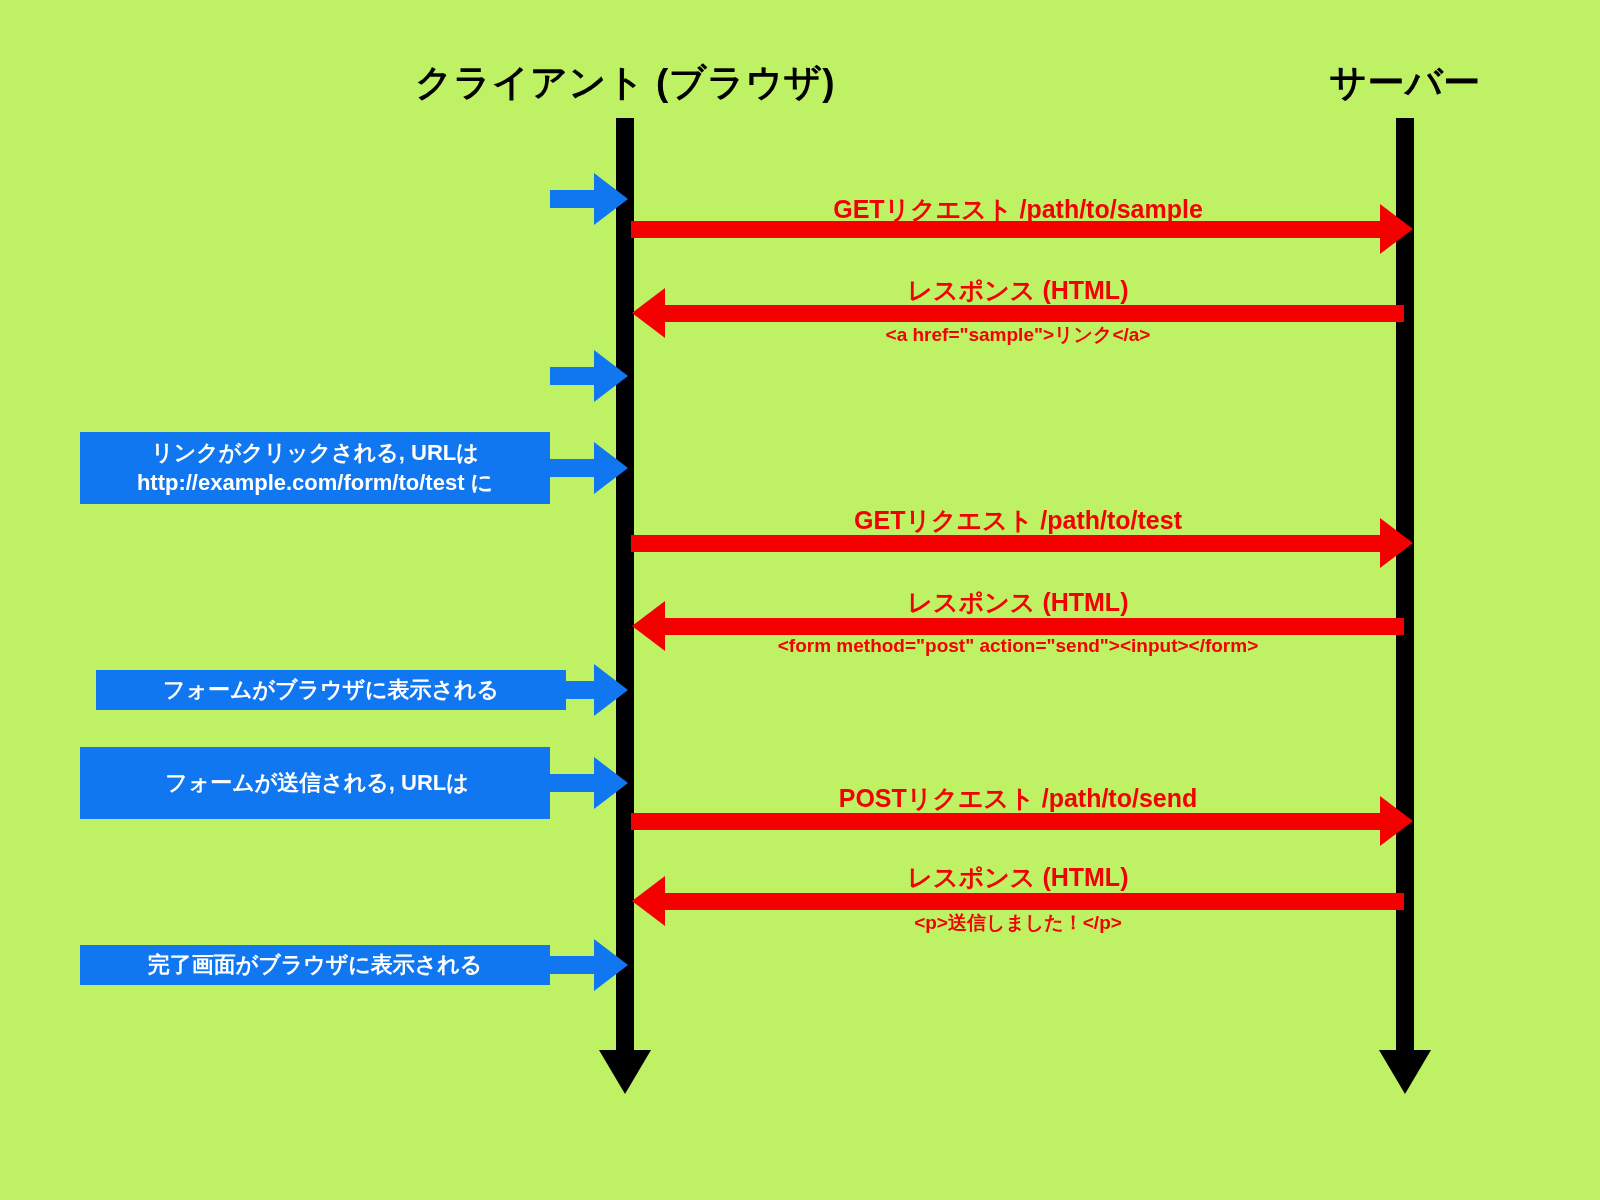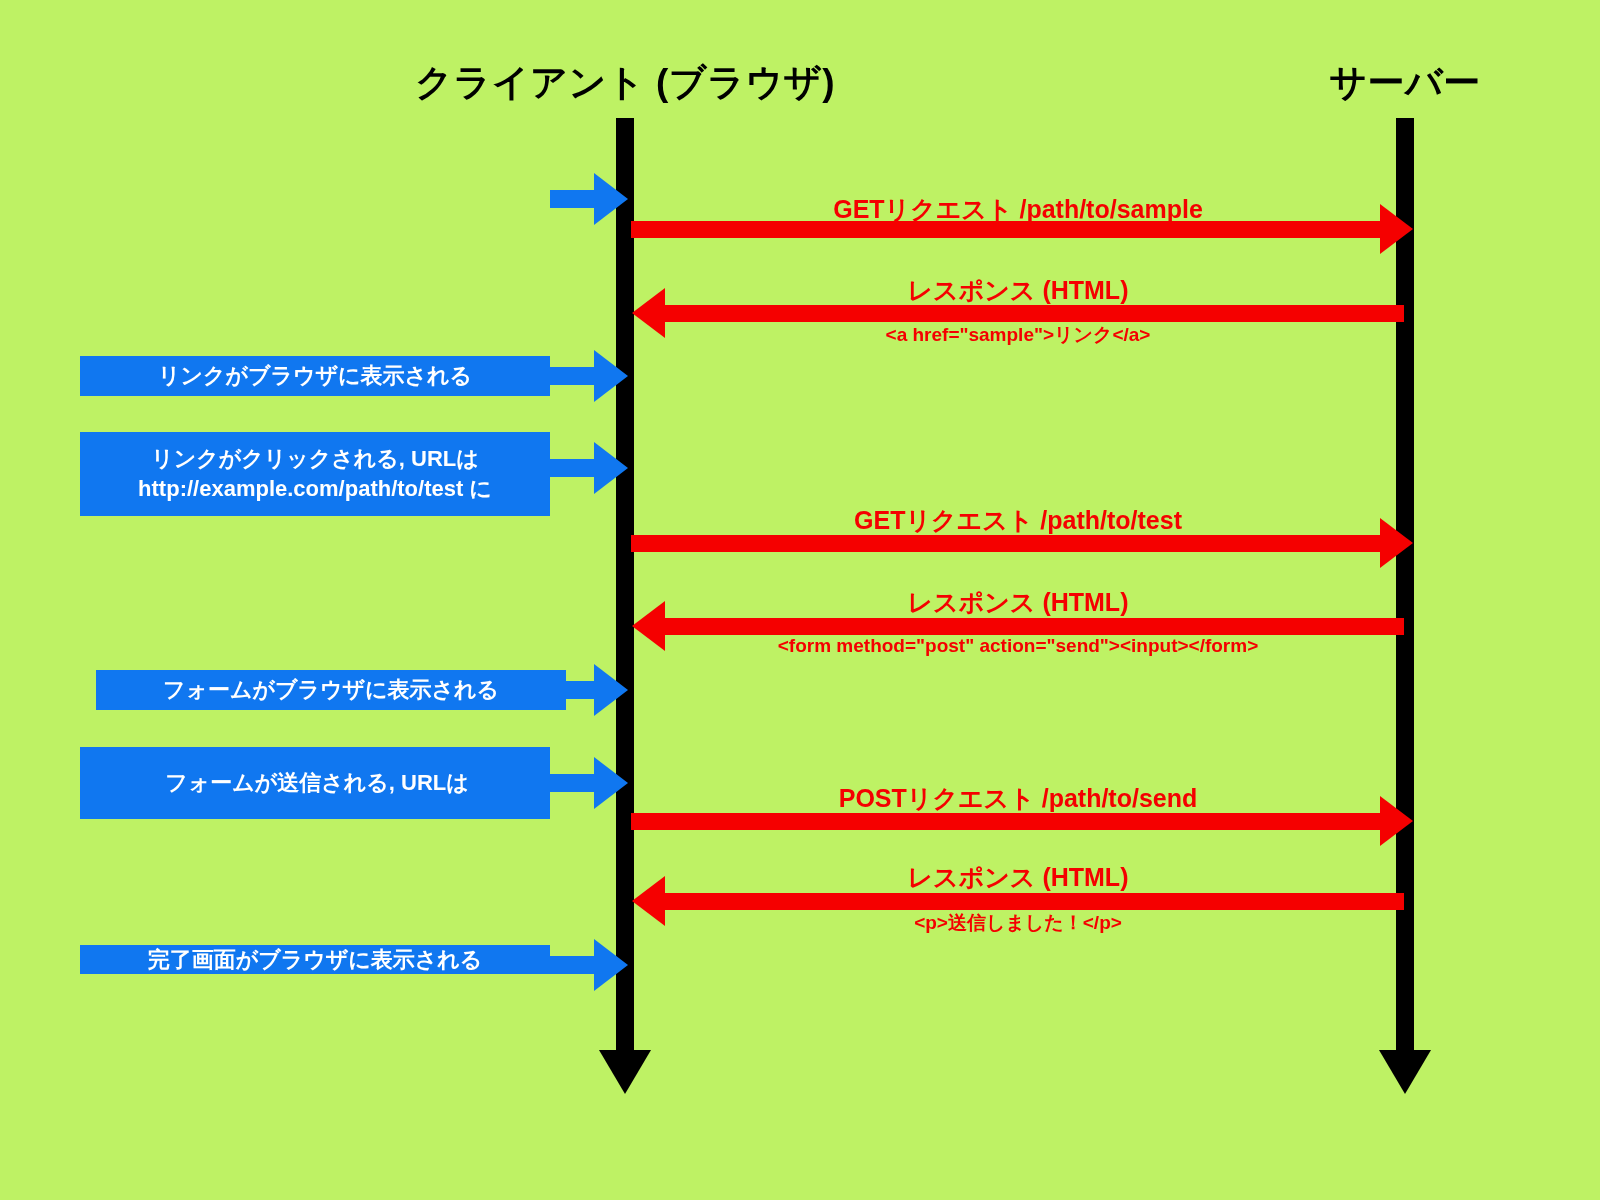--- a/index.html
+++ b/index.html
@@ -136,29 +136,26 @@
 
   <div class="red-label" style="left:1018px; top:193px;">GETリクエスト /path/to/sample</div>
   <div class="red-shaft" style="left:631px; top:221px; width:752px;"></div>
   <div class="red-head-right" style="left:1380px; top:204px;"></div>
 
   <div class="red-label" style="left:1018px; top:274px;">レスポンス (HTML)</div>
   <div class="red-shaft" style="left:647px; top:305px; width:757px;"></div>
   <div class="red-head-left" style="left:632px; top:288px;"></div>
   <div class="red-sublabel" style="left:1018px; top:322px;">&lt;a href="sample"&gt;リンク&lt;/a&gt;</div>
 
-  <div class="note" style="left:80px; top:356px; width:470px; height:40px;">
-    <div class="note-line">リンクがブラウザに表示される</div>
-  </div>
   <div class="blue-arrow-shaft" style="left:550px; top:367px; width:51px;"></div>
   <div class="blue-arrow-head" style="left:594px; top:350px;"></div>
 
-  <div class="note" style="left:80px; top:432px; width:470px; height:84px;">
+  <div class="note" style="left:80px; top:432px; width:470px; height:72px;">
     <div class="note-line">リンクがクリックされる, URLは</div>
-    <div class="note-line">http://example.com/path/to/test に</div>
+    <div class="note-line">http://example.com/form/to/test に</div>
   </div>
   <div class="blue-arrow-shaft" style="left:550px; top:459px; width:51px;"></div>
   <div class="blue-arrow-head" style="left:594px; top:442px;"></div>
 
   <div class="red-label" style="left:1018px; top:504px;">GETリクエスト /path/to/test</div>
   <div class="red-shaft" style="left:631px; top:535px; width:752px;"></div>
   <div class="red-head-right" style="left:1380px; top:518px;"></div>
 
   <div class="red-label" style="left:1018px; top:586px;">レスポンス (HTML)</div>
   <div class="red-shaft" style="left:647px; top:618px; width:757px;"></div>
@@ -179,19 +176,19 @@
 
   <div class="red-label" style="left:1018px; top:782px;">POSTリクエスト /path/to/send</div>
   <div class="red-shaft" style="left:631px; top:813px; width:752px;"></div>
   <div class="red-head-right" style="left:1380px; top:796px;"></div>
 
   <div class="red-label" style="left:1018px; top:861px;">レスポンス (HTML)</div>
   <div class="red-shaft" style="left:647px; top:893px; width:757px;"></div>
   <div class="red-head-left" style="left:632px; top:876px;"></div>
   <div class="red-sublabel" style="left:1018px; top:910px;">&lt;p&gt;送信しました！&lt;/p&gt;</div>
 
-  <div class="note" style="left:80px; top:945px; width:470px; height:29px;">
+  <div class="note" style="left:80px; top:945px; width:470px; height:40px;">
     <div class="note-line">完了画面がブラウザに表示される</div>
   </div>
   <div class="blue-arrow-shaft" style="left:550px; top:956px; width:51px;"></div>
   <div class="blue-arrow-head" style="left:594px; top:939px;"></div>
 
 </div>
 
 </body></html>

